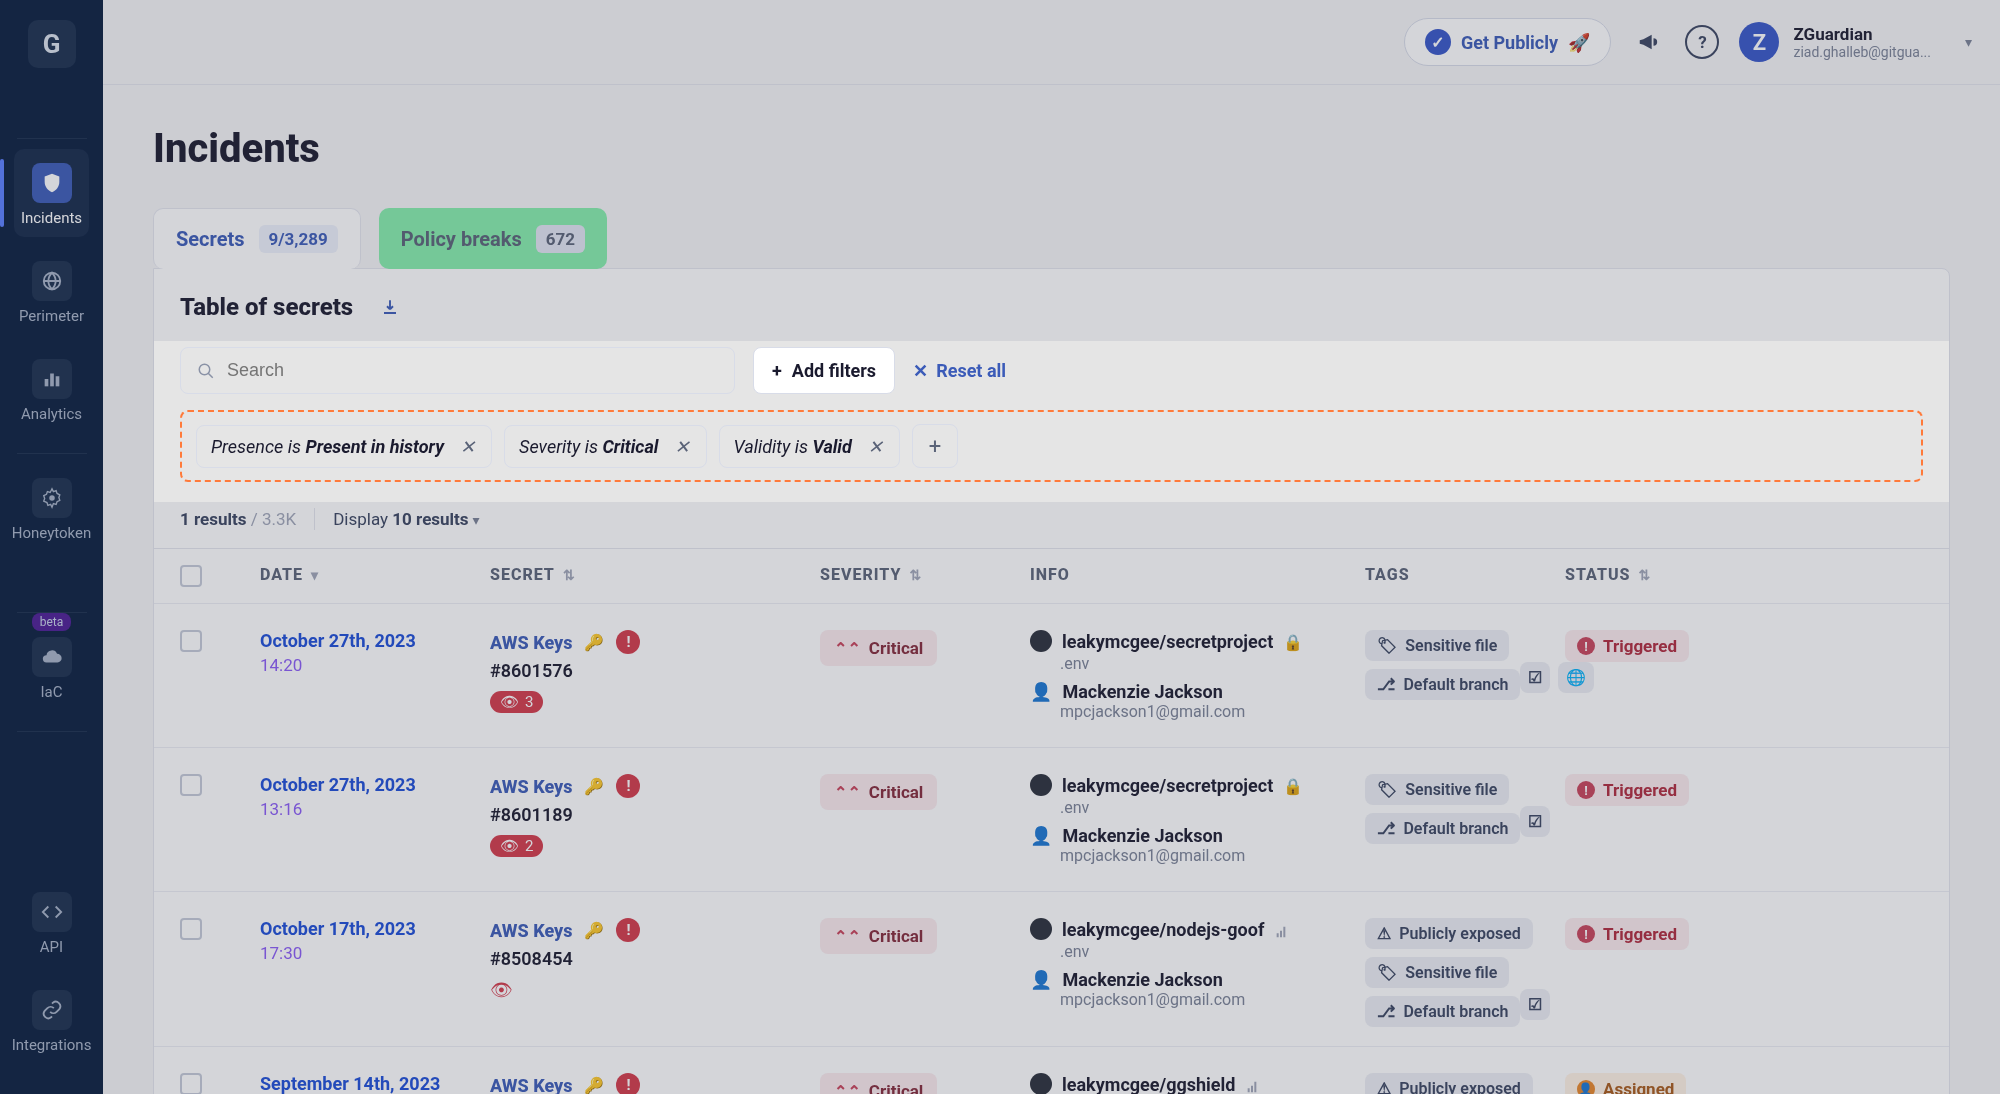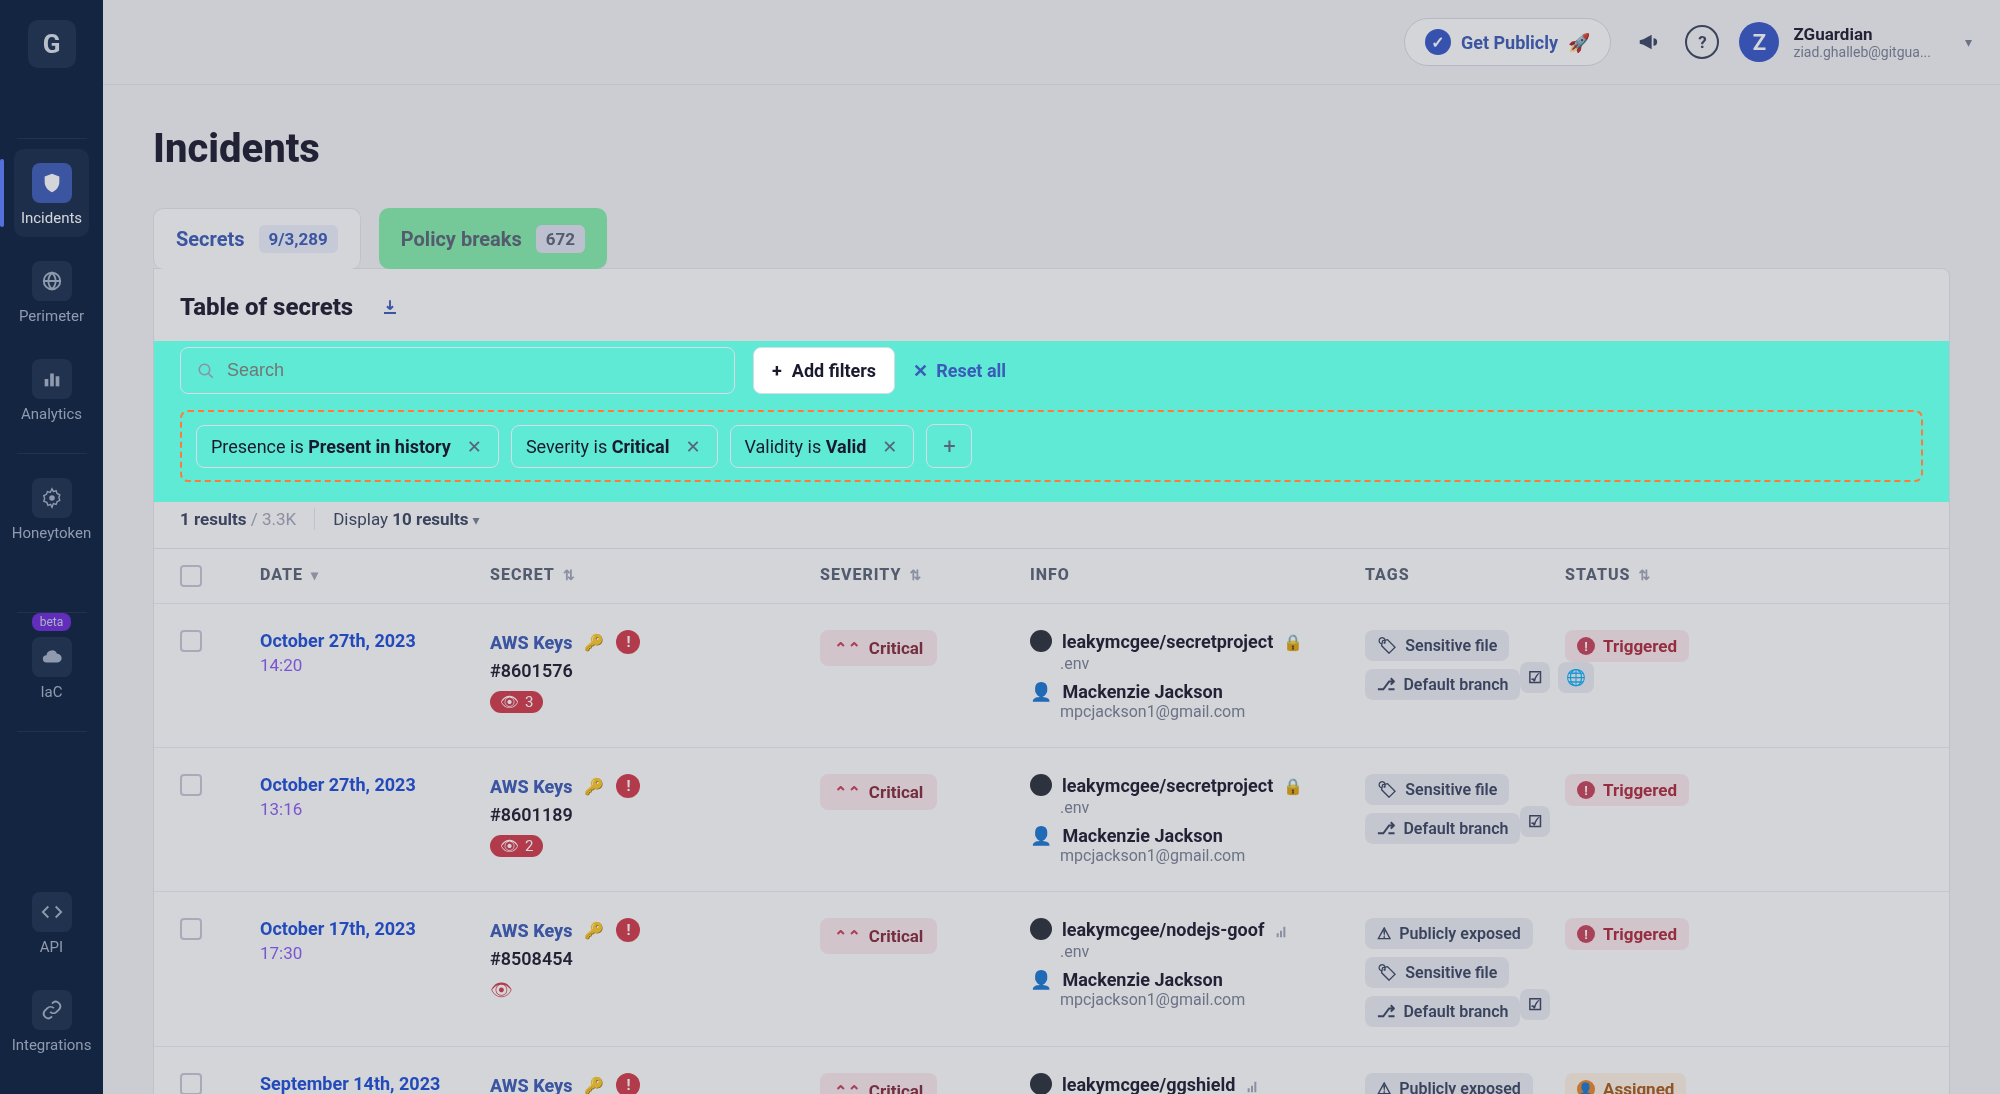--- a/index.html
+++ b/index.html
@@ -48,21 +48,21 @@
   color: #fff;
   background: #15294a;
 }
 .sidebar-item.active::before {
   content:""; position:absolute; left:-14px; top:10px; bottom:10px; width:4px; background:#5a7fff; border-radius:2px;
 }
 .sidebar-item .icon { width: 40px; height: 40px; display:flex; align-items:center; justify-content:center; border-radius:8px; margin-bottom:6px; }
 .sidebar-item.active .icon { background:#3b5bb8; }
 .sidebar-item:not(.active) .icon { background:#1a2f4e; }
 .sidebar-bottom { margin-top: auto; padding-bottom: 20px; display:flex; flex-direction:column; align-items:center; }
-.beta-badge { background:#6d28d9; color:#c8d4e8; font-size:12px; padding:2px 8px; border-radius:8px; margin-bottom:4px;}
+.beta-badge { background:#4c1d95; color:#c8d4e8; font-size:12px; padding:2px 8px; border-radius:8px; margin-bottom:4px;}
 .main { flex:1; display:flex; flex-direction:column; overflow:hidden; }
 .topbar {
   height: 85px; border-bottom:1px solid #e4e6ee;
   display:flex; align-items:center; justify-content:flex-end;
   padding: 0 28px; gap:20px;
   background:#f5f5f7;
 }
 .get-started {
   display:flex; align-items:center; gap:10px;
   border:1px solid #d8dce8; border-radius:26px;
@@ -117,20 +117,21 @@
 .reset-all { display:flex; align-items:center; gap:8px; color:#3b5bb8; font-weight:700; cursor:pointer; font-size:18px;}
 .chips-row {
   display:flex; align-items:center; gap:12px;
   border:2px dashed #ff7a3a; border-radius:8px;
   padding:12px 14px;
 }
 .chip {
   display:flex; align-items:center; gap:14px;
   border:1px solid #d8dce8; border-radius:8px; padding:10px 14px;
   font-size:18px;
+  font-style:italic;
 }
 .chip .val { font-weight:700;}
 .chip .x { color:#5a6378; cursor:pointer; font-size:18px; padding:0 2px;}
 .chip-add { border:1px solid #d8dce8; border-radius:8px; width:46px; height:44px; display:flex; align-items:center; justify-content:center; cursor:pointer; font-size:22px; color:#5a6378;}
 .results-bar { display:flex; align-items:center; gap:18px; padding: 6px 26px 18px; font-size:17px; color:#3a4560;}
 .results-bar .thin { color:#a0a6b8;}
 .results-bar .sep { width:1px; height:22px; background:#e4e6ee;}
 .results-bar strong { font-weight:700;}
 .results-bar .dd { font-size:14px; color:#7a8296; cursor:pointer; margin-left:4px;}
 .table { border-top:1px solid #e4e6ee;}
@@ -177,21 +178,21 @@
 .status-trig { background:#fbebee; color:#b02a3d;}
 .status-trig .dot { width:18px; height:18px; border-radius:50%; background:#c8435a; color:#fff; display:flex; align-items:center; justify-content:center; font-size:13px;}
 .status-assign { background:#fff2e4; color:#a85a1a;}
 .status-assign .dot { width:18px; height:18px; border-radius:50%; background:#e8872a; display:flex; align-items:center; justify-content:center; color:#fff; font-size:12px;}
 .overlay-dim {
   position:absolute; inset:0;
   background: rgba(60,64,80,0.22);
   pointer-events:none;
   z-index:3;
 }
-.no-dim { position:relative; z-index:5; background:#5eead4; }
+.no-dim { position:relative; z-index:5; background:#e5e5e5; }
 svg { display:block; }
 </style>
 </head>
 <body>
 
 <div class="app">
   <div class="sidebar">
     <div class="sidebar-logo">G</div>
     <div class="sidebar-sep"></div>
     <div class="sidebar-item active">

